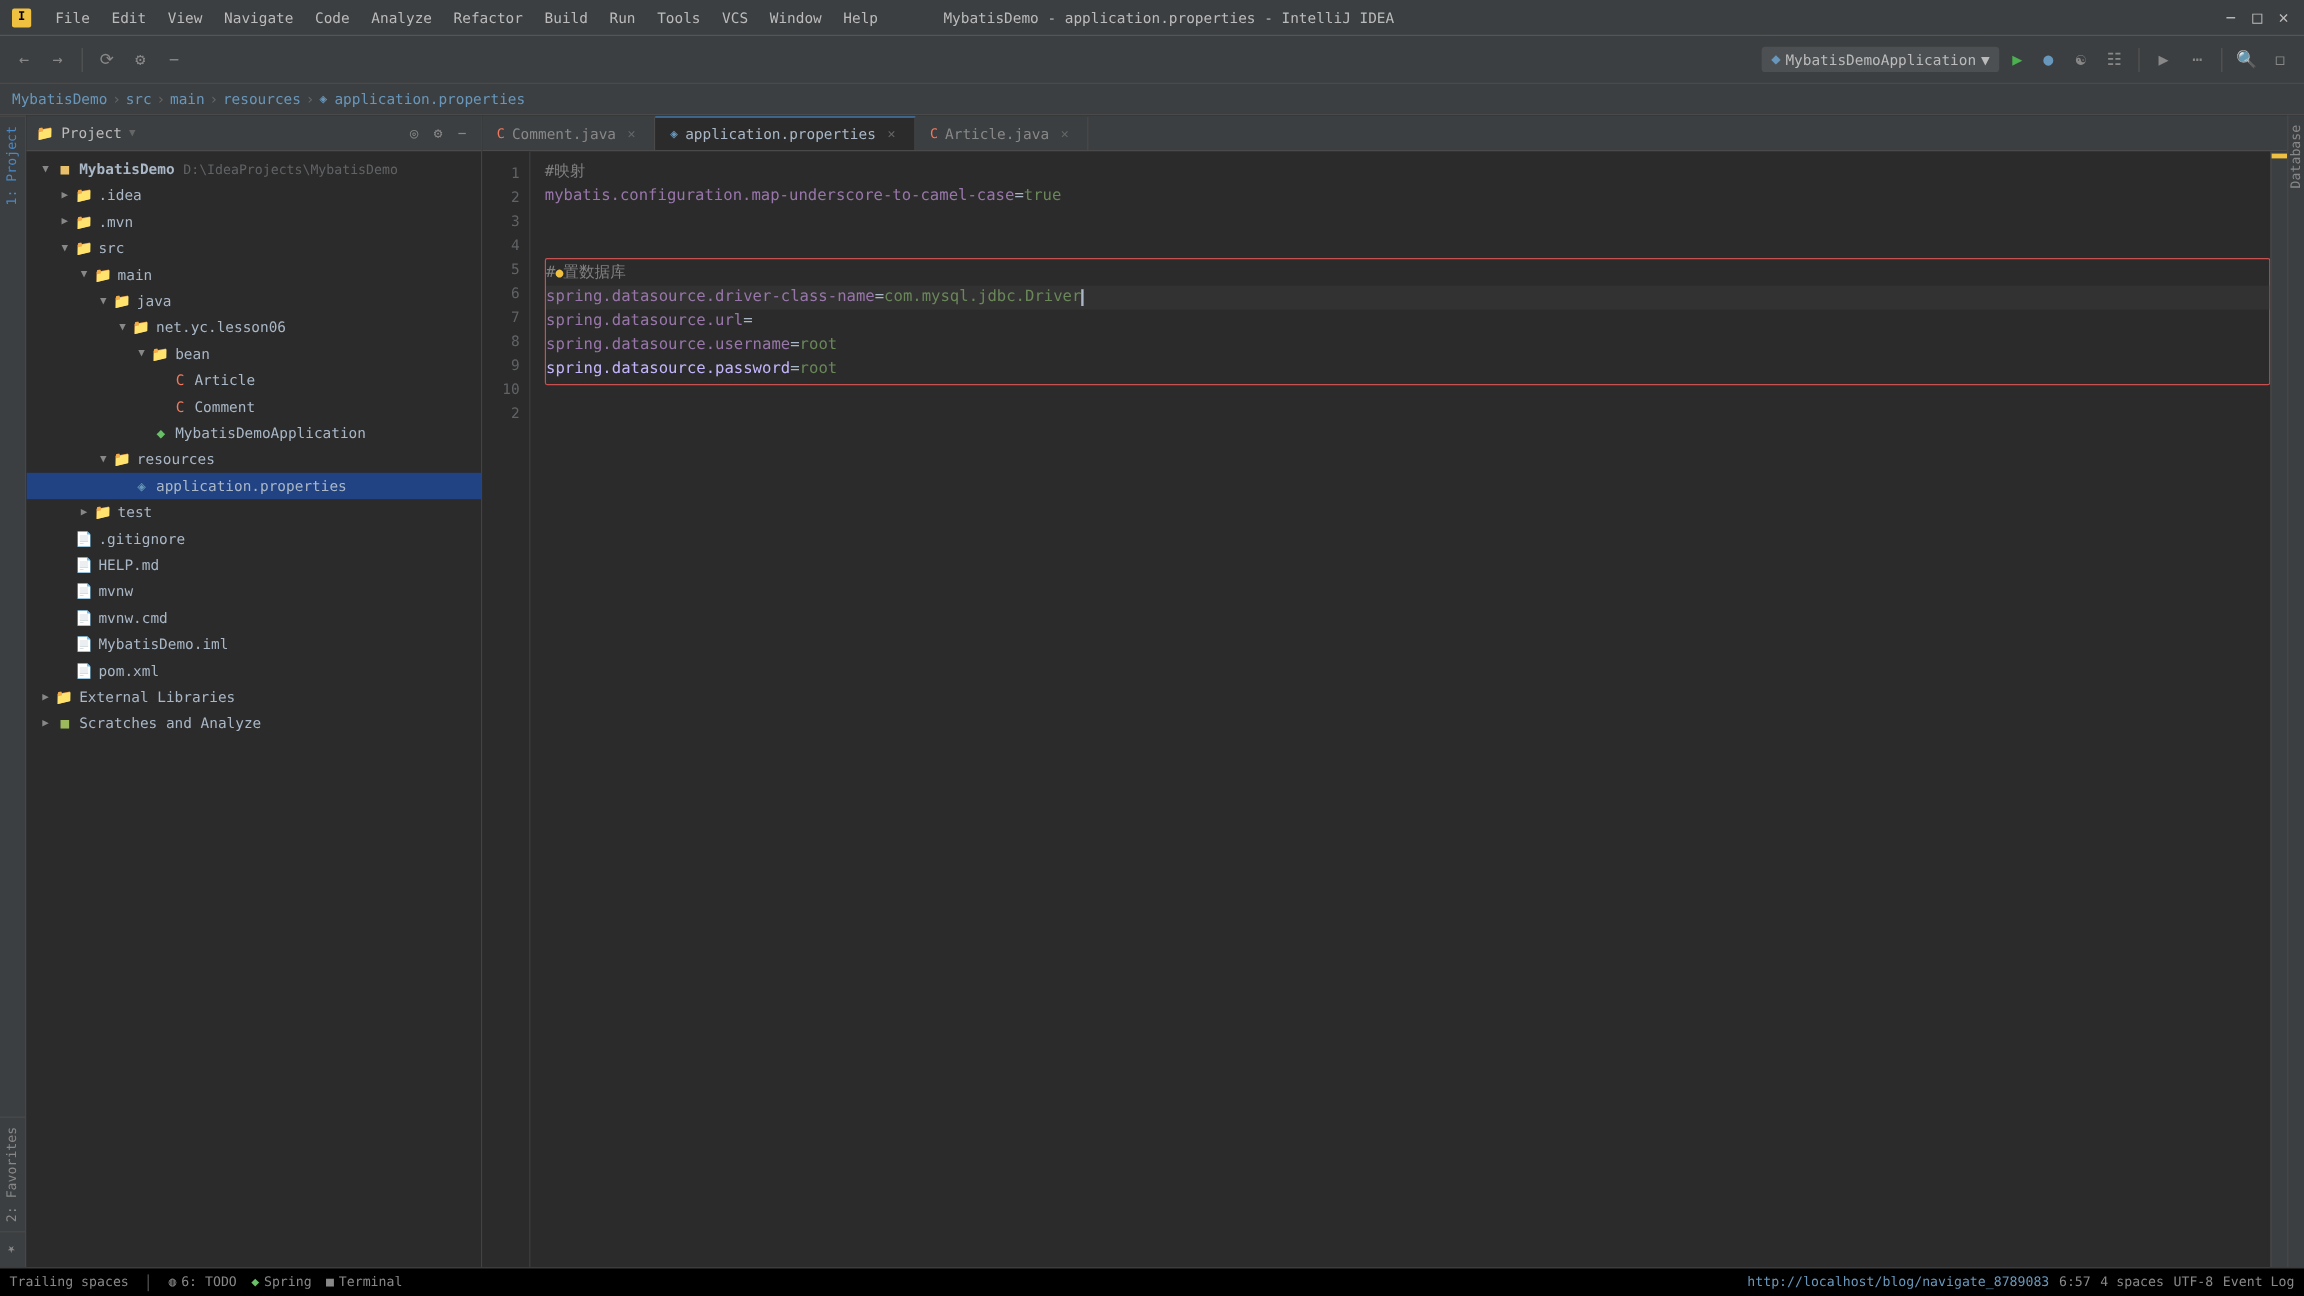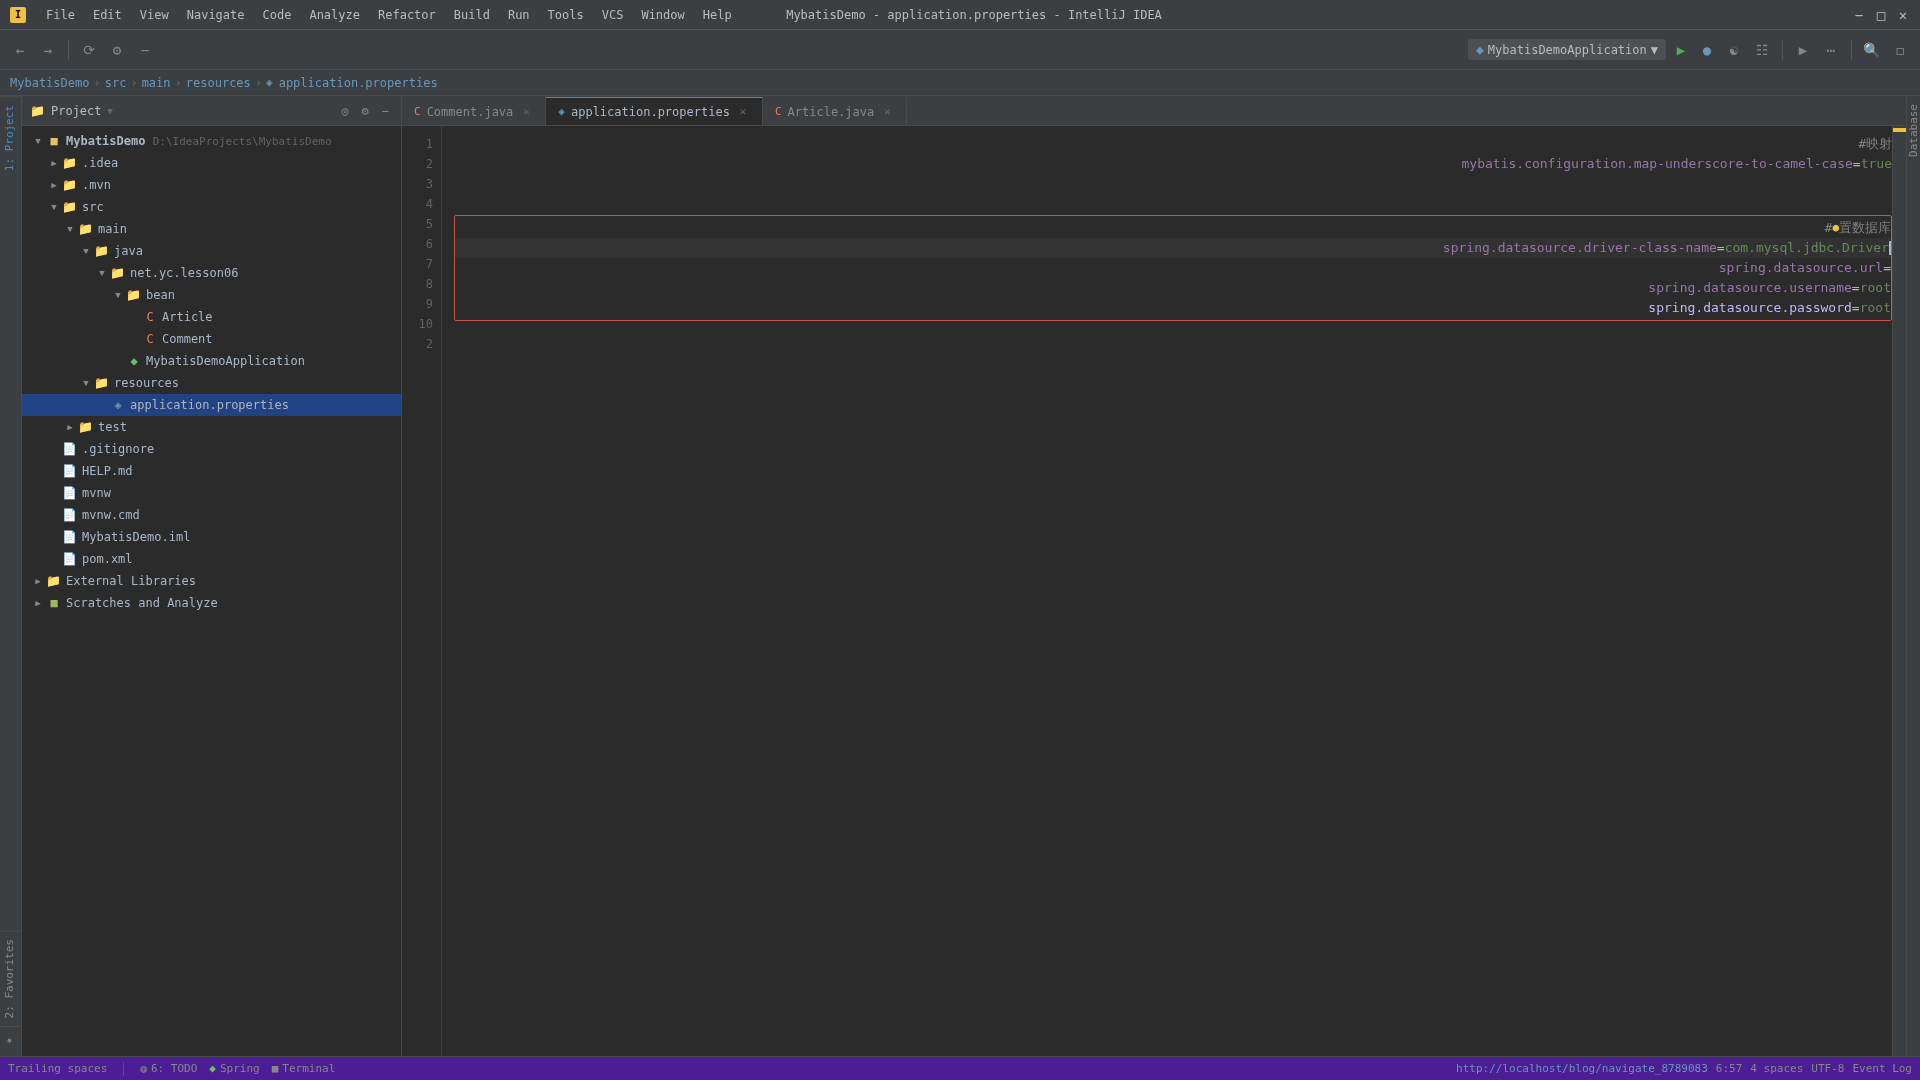--- a/index.html
+++ b/index.html
@@ -248,21 +248,20 @@
       overflow: auto;
       line-height: 20px;
       font-size: 13px;
       position: relative;
     }
     .code-line {
       height: 20px;
       display: flex;
       align-items: center;
       white-space: pre;
-      justify-content: flex-end;
     }
     .comment-color { color: #808080; }
     .cursor-line {
       background: #323232;
     }
 
     
     #right-gutter {
       width: 14px;
       background: #3c3f41;
@@ -271,21 +270,21 @@
     .gutter-mark {
       width: 14px;
       height: 4px;
       background: #f0c040;
       margin-top: 2px;
     }
 
     
     #status-bar {
       height: 24px;
-      background: #4c1d95;
+      background: #000000;
       display: flex;
       align-items: center;
       justify-content: space-between;
       padding: 0 8px;
       font-size: 11px;
       color: #888;
       border-top: 1px solid #4a4a4a;
     }
     #status-left {
       display: flex;

